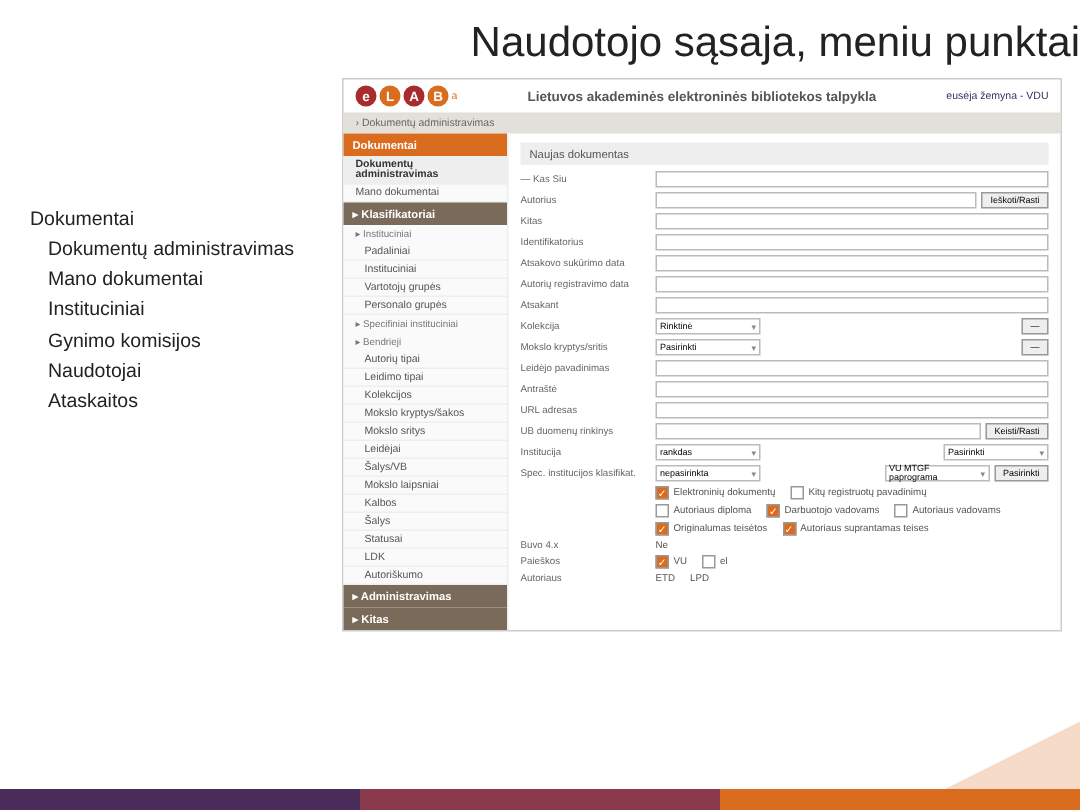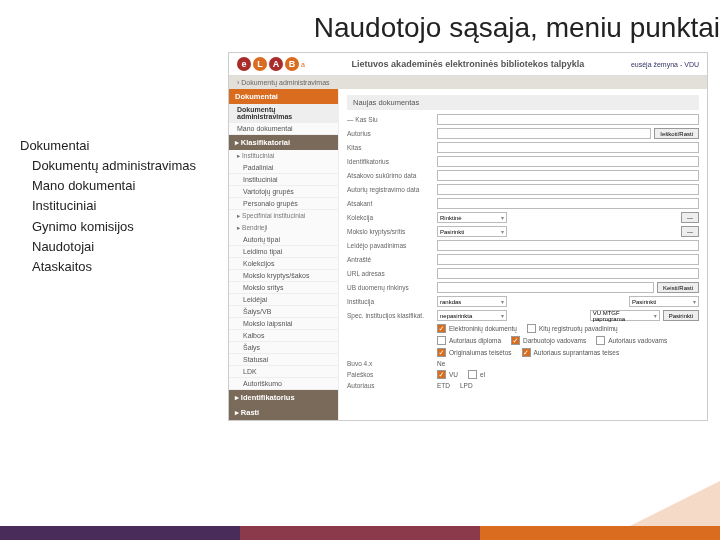--- a/index.html
+++ b/index.html
@@ -88,22 +88,22 @@
         <div class="sb-item sb-sub">Mokslo kryptys/šakos</div>
         <div class="sb-item sb-sub">Mokslo sritys</div>
         <div class="sb-item sb-sub">Leidėjai</div>
         <div class="sb-item sb-sub">Šalys/VB</div>
         <div class="sb-item sb-sub">Mokslo laipsniai</div>
         <div class="sb-item sb-sub">Kalbos</div>
         <div class="sb-item sb-sub">Šalys</div>
         <div class="sb-item sb-sub">Statusai</div>
         <div class="sb-item sb-sub">LDK</div>
         <div class="sb-item sb-sub">Autoriškumo</div>
-        <div class="sb-sec-header dark">▸ Identifikatorius</div>
-        <div class="sb-sec-header dark">▸ Rasti</div>
+        <div class="sb-sec-header dark">▸ Administravimas</div>
+        <div class="sb-sec-header dark">▸ Kitas</div>
       </div>
     <div class="main">
       <div class="panel-title">Naujas dokumentas</div>
       <div id="form">
           <div class="row">
             <div class="lab">— Kas Siu</div>
             <div class="inp"></div>
           </div>
           <div class="row">
             <div class="lab">Autorius</div>

